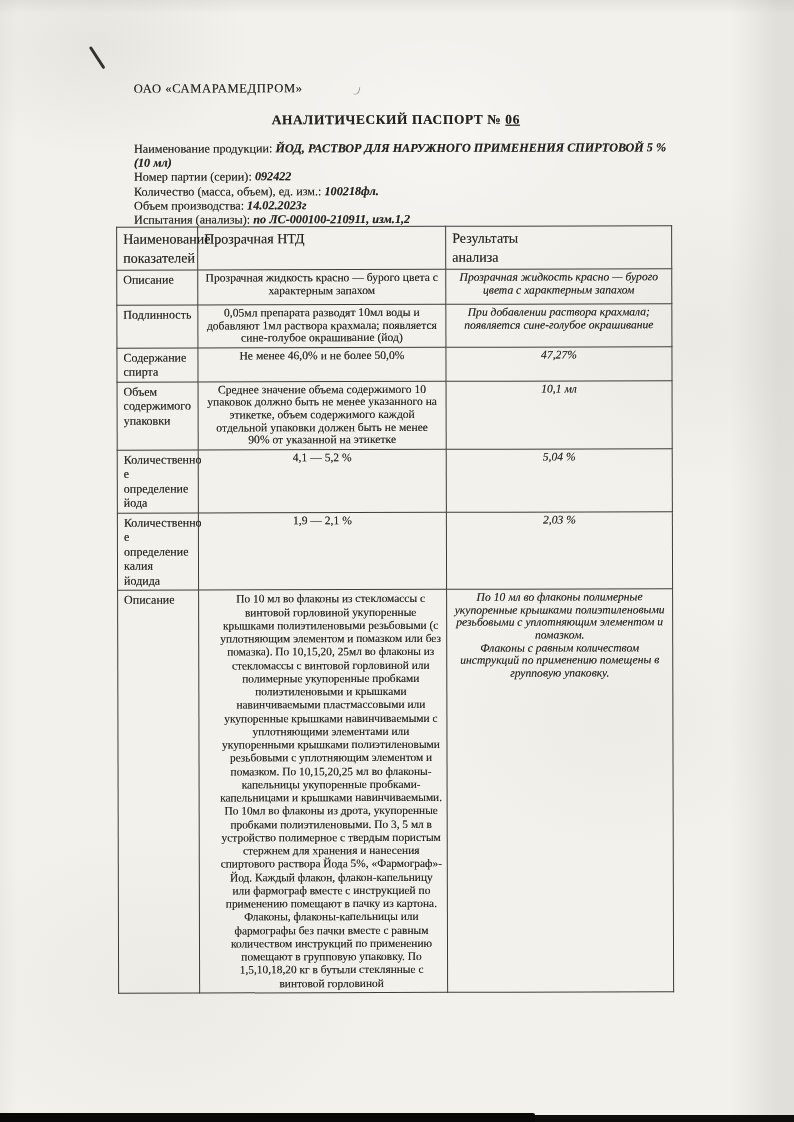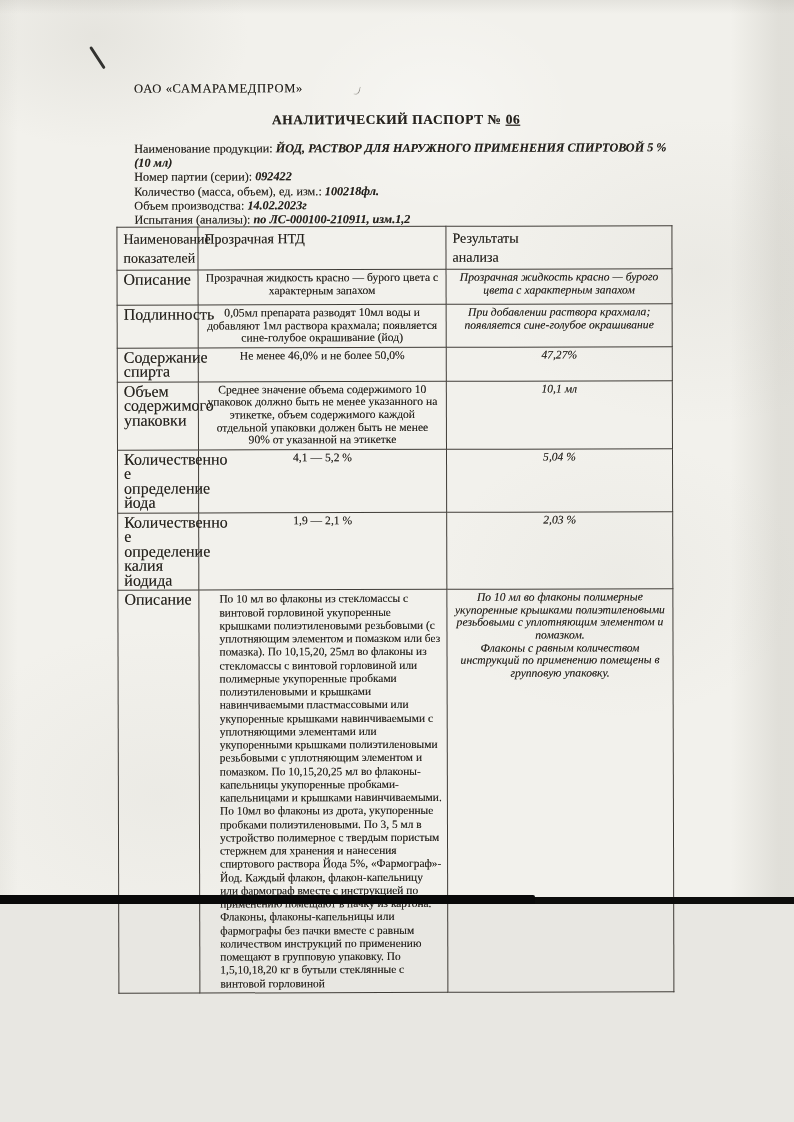--- a/index.html
+++ b/index.html
@@ -9,21 +9,21 @@
     --scan-bar:#0d0d0c;
   }
   html,body{margin:0;padding:0;}
   body{
     width:794px;height:1122px;overflow:hidden;
     font-family:"Liberation Serif","DejaVu Serif",serif;
     color:var(--ink);
     background:#e8e7e2;
   }
   .page{
-    position:relative;width:794px;height:904px;
+    position:relative;width:794px;height:1122px;
     background:
       linear-gradient(to bottom, rgba(150,148,140,0.15), rgba(150,148,140,0) 14px),
       linear-gradient(to right, rgba(170,168,158,0.10), rgba(170,168,158,0) 18px),
       linear-gradient(to right, rgba(170,168,158,0) 92%, rgba(160,158,148,0.22) 98%),
       radial-gradient(220px 160px at 12% 4%, rgba(165,162,152,0.16), rgba(165,162,152,0) 70%),
       radial-gradient(300px 220px at 88% 30%, rgba(170,168,158,0.10), rgba(170,168,158,0) 70%),
       radial-gradient(260px 200px at 78% 64%, rgba(170,168,158,0.08), rgba(170,168,158,0) 70%),
       radial-gradient(320px 240px at 20% 88%, rgba(170,168,158,0.09), rgba(170,168,158,0) 70%),
       radial-gradient(200px 150px at 55% 12%, rgba(255,255,255,0.35), rgba(255,255,255,0) 70%),
       var(--paper);
@@ -65,29 +65,29 @@
   }
   table.spec td,table.spec th{
     border:1px solid var(--border);
     vertical-align:top;padding:2px 6px;
     font-weight:normal;
   }
   table.spec{border:1.5px solid var(--border);}
   th.hname,th.hreq,th.hres{text-align:left;font-size:14px;line-height:19px;padding-top:3px;}
   td.name{
     text-align:left;padding-left:4px;padding-right:2px;
-    font-size:16px;line-height:14.5px;white-space:pre-line;
+    font-size:12px;line-height:14.5px;white-space:pre-line;
   }
   td.req{text-align:center;}
   td.res{
     text-align:center;font-weight:bold;font-style:italic;
     white-space:pre-line;padding-top:3px;
   }
   td.req.left{
-    text-align:left;font-size:11.4px;line-height:13.25px;padding-left:20px;padding-right:4px;
+    text-align:center;font-size:11.4px;line-height:13.25px;padding-left:20px;padding-right:4px;
   }
   .rh-hd{height:33px;}
   .rh-0{height:35px;}
   .rh-1{height:34px;}
   .rh-2{height:28px;}
   .rh-3{height:64px;}
   .rh-4{height:41px;}
   .rh-5{height:40px;}
   .rh-6{height:355px;}
 

